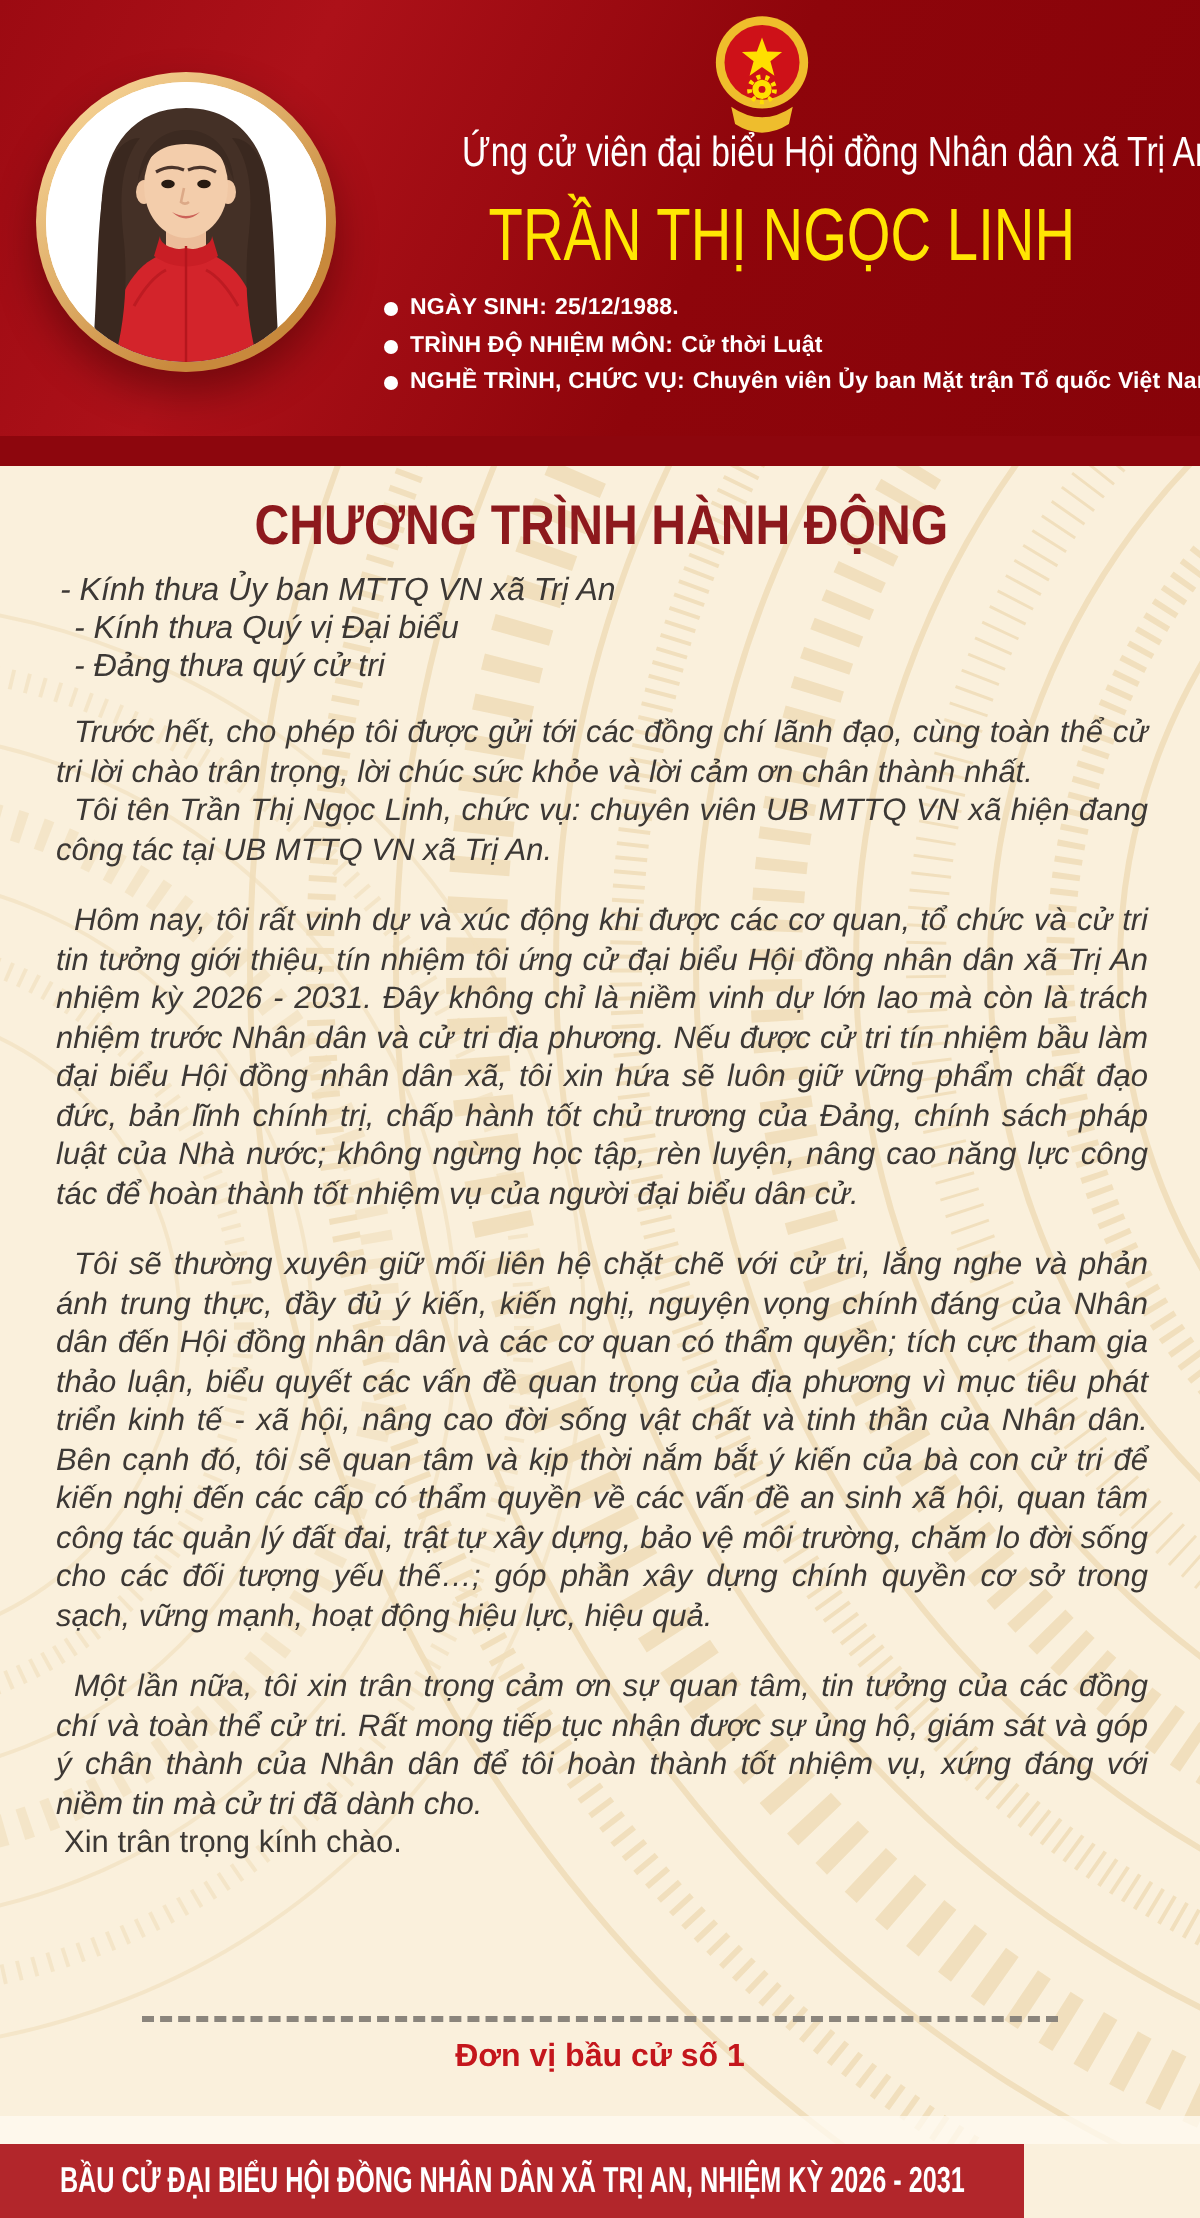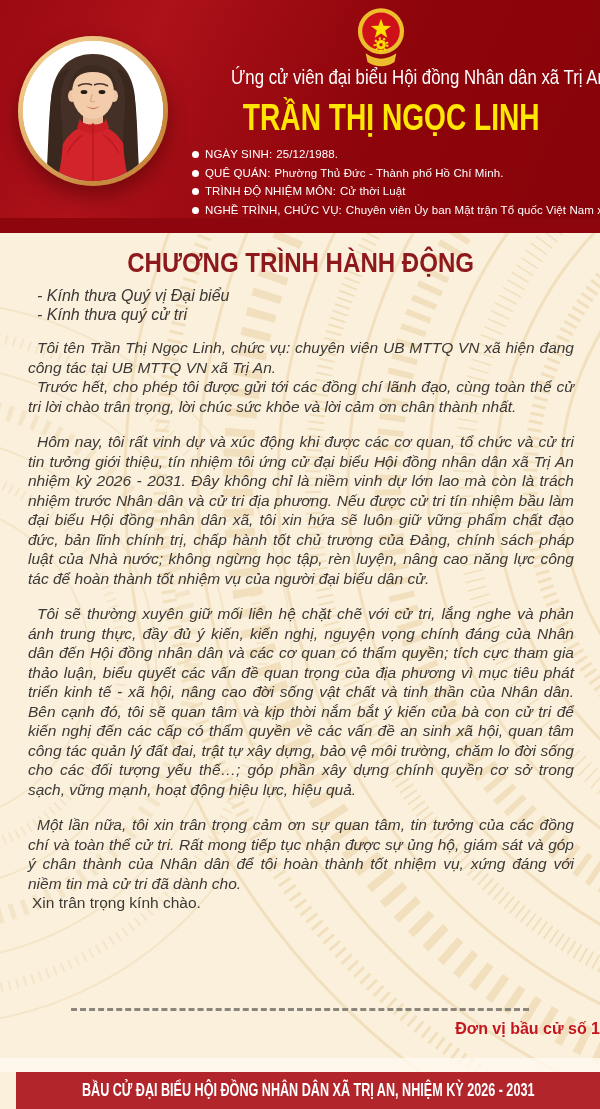--- a/index.html
+++ b/index.html
@@ -19,48 +19,48 @@
   .hdr::after{content:"";position:absolute;left:0;bottom:0;width:100%;height:15px;background:var(--header_strip)}
   .photo-ring{position:absolute;left:18px;top:36px;width:150px;height:150px;border-radius:50%;
        background:linear-gradient(140deg,var(--gold_light) 10%,var(--gold_dark) 75%);
        padding:5px;box-shadow:0 10px 20px rgba(50,0,0,.45)}
   .photo{width:140px;height:140px;border-radius:50%;background:#fff;overflow:hidden}
   .emblem{position:absolute;left:356px;top:6px;width:50px;height:62px}
   .hdr-right{position:absolute;left:184px;right:2px;top:64px;text-align:center;color:#fff}
   .squeeze{display:inline-block;white-space:nowrap;transform-origin:center}
   .hdr-title{font-size:21px;line-height:26px}
   .hdr-title .squeeze{transform:scaleX(.8)}
-  .hdr-name{margin-top:7px;font-size:37px;font-weight:bold;color:var(--name_yellow);line-height:42px}
+  .hdr-name{margin-top:7px;font-size:37px;font-weight:normal;color:var(--name_yellow);line-height:42px}
   .hdr-name .squeeze{transform:scaleX(.76)}
   .info{position:absolute;left:192px;top:148px;width:402px;list-style:none}
   .info li{display:flex;align-items:baseline;margin-bottom:5.5px;font-size:11.5px;color:#fff;line-height:13px;white-space:nowrap}
   .dot{flex:0 0 auto;width:7px;height:7px;border-radius:50%;background:#fff;margin-right:6px;align-self:center}
-  .info .lbl{font-weight:normal;letter-spacing:.1px}
-  .info b{margin-left:4px;font-weight:normal;letter-spacing:.1px}
+  .info .lbl{font-weight:bold;letter-spacing:.1px}
+  .info b{margin-left:4px;font-weight:bold;letter-spacing:.1px}
   
   .main{position:absolute;left:0;top:233px;width:600px;height:839px;background:var(--cream);overflow:hidden}
   .wm{position:absolute;left:0;top:0}
   .textcol{position:relative;padding:13px 26px 0 28px;color:var(--body_text)}
   h2.prog{color:var(--heading_maroon);text-align:center;font-size:28px;line-height:34px;font-weight:bold;margin-bottom:6px}
   h2.prog .squeeze{transform:scaleX(.86)}
   .sal{font-style:italic;font-size:16px;line-height:19px;padding-left:2px}
   .sal.ind{padding-left:9px}
   .sal-block{margin-bottom:14px}
   .para{font-style:italic;font-size:15.5px;line-height:19.5px;text-align:justify;text-indent:9px}
   .gap{margin-top:16px}
   .close-line{font-size:15.5px;line-height:19.5px;padding-left:4px}
   
-  .unit{position:absolute;left:0;top:775px;width:600px;text-align:right}
+  .unit{position:absolute;left:0;top:775px;width:600px;text-align:center}
   .dashes{width:458px;margin:0 auto 8px auto;border-top:3px dashed var(--dash_gray)}
   .unit-title{font-size:16px;font-weight:bold;color:var(--unit_red);line-height:19px}
   .unit-sub{margin-top:3px;font-size:12.5px;color:var(--unit_sub_red)}
   .unit-sub b{font-style:italic}
   .band{position:absolute;left:0;top:825px;width:600px;height:14px;background:rgba(255,251,242,.75)}
   
-  .ftr{position:absolute;left:16px;bottom:0;width:584px;height:37px;background:var(--footer_red);
+  .ftr{position:absolute;left:0;bottom:0;width:512px;height:37px;background:var(--footer_red);
        display:flex;align-items:center;justify-content:center}
   .ftr-text{color:#fff;font-weight:bold;font-size:18px}
   .ftr-text.squeeze{transform:scaleX(.7)}
 </style>
 </head>
 <body>
 
 <div class="page">
 
   <header class="hdr">
@@ -116,25 +116,20 @@
     </div>
 
     <ul class="info">
       <li>
         <span class="dot"></span>
         <span class="lbl">NGÀY SINH:</span>
         <b>25/12/1988.</b>
       </li>
       <li>
         <span class="dot"></span>
-        <span class="lbl">QUÊ QUÁN:</span>
-        <b>Phường Thủ Đức - Thành phố Hồ Chí Minh.</b>
-      </li>
-      <li>
-        <span class="dot"></span>
         <span class="lbl">TRÌNH ĐỘ NHIỆM MÔN:</span>
         <b>Cử thời Luật</b>
       </li>
       <li>
         <span class="dot"></span>
         <span class="lbl">NGHỀ TRÌNH, CHỨC VỤ:</span>
         <b>Chuyên viên Ủy ban Mặt trận Tổ quốc Việt Nam xã.</b>
       </li>
     </ul>
   </header>
@@ -165,26 +160,27 @@
         <circle cx="-70" cy="430" r="298" stroke-width="2"></circle>
         <circle cx="-70" cy="430" r="332" stroke-width="10" stroke-dasharray="2 6"></circle>
         <circle cx="-70" cy="430" r="362" stroke-width="2"></circle>
       </g>
     </svg>
 
     <div class="textcol">
       <h2 class="prog"><span class="squeeze">CHƯƠNG TRÌNH HÀNH ĐỘNG</span></h2>
 
       <div class="sal-block">
+        <div class="sal">- Kính thưa Ủy ban MTTQ VN xã Trị An</div>
         <div class="sal ind">- Kính thưa Quý vị Đại biểu</div>
-        <div class="sal ind">- Kính thưa quý cử tri</div>
+        <div class="sal ind">- Đảng thưa quý cử tri</div>
       </div>
 
+      <p class="para">Trước hết, cho phép tôi được gửi tới các đồng chí lãnh đạo, cùng toàn thể cử tri lời chào trân trọng, lời chúc sức khỏe và lời cảm ơn chân thành nhất.</p>
       <p class="para">Tôi tên Trần Thị Ngọc Linh, chức vụ: chuyên viên UB MTTQ VN xã hiện đang công tác tại UB MTTQ VN xã Trị An.</p>
-      <p class="para">Trước hết, cho phép tôi được gửi tới các đồng chí lãnh đạo, cùng toàn thể cử tri lời chào trân trọng, lời chúc sức khỏe và lời cảm ơn chân thành nhất.</p>
       <p class="para gap">Hôm nay, tôi rất vinh dự và xúc động khi được các cơ quan, tổ chức và cử tri tin tưởng giới thiệu, tín nhiệm tôi ứng cử đại biểu Hội đồng nhân dân xã Trị An nhiệm kỳ 2026 - 2031. Đây không chỉ là niềm vinh dự lớn lao mà còn là trách nhiệm trước Nhân dân và cử tri địa phương. Nếu được cử tri tín nhiệm bầu làm đại biểu Hội đồng nhân dân xã, tôi xin hứa sẽ luôn giữ vững phẩm chất đạo đức, bản lĩnh chính trị, chấp hành tốt chủ trương của Đảng, chính sách pháp luật của Nhà nước; không ngừng học tập, rèn luyện, nâng cao năng lực công tác để hoàn thành tốt nhiệm vụ của người đại biểu dân cử.</p>
       <p class="para gap">Tôi sẽ thường xuyên giữ mối liên hệ chặt chẽ với cử tri, lắng nghe và phản ánh trung thực, đầy đủ ý kiến, kiến nghị, nguyện vọng chính đáng của Nhân dân đến Hội đồng nhân dân và các cơ quan có thẩm quyền; tích cực tham gia thảo luận, biểu quyết các vấn đề quan trọng của địa phương vì mục tiêu phát triển kinh tế - xã hội, nâng cao đời sống vật chất và tinh thần của Nhân dân. Bên cạnh đó, tôi sẽ quan tâm và kịp thời nắm bắt ý kiến của bà con cử tri để kiến nghị đến các cấp có thẩm quyền về các vấn đề an sinh xã hội, quan tâm công tác quản lý đất đai, trật tự xây dựng, bảo vệ môi trường, chăm lo đời sống cho các đối tượng yếu thế…; góp phần xây dựng chính quyền cơ sở trong sạch, vững mạnh, hoạt động hiệu lực, hiệu quả.</p>
       <p class="para gap">Một lần nữa, tôi xin trân trọng cảm ơn sự quan tâm, tin tưởng của các đồng chí và toàn thể cử tri. Rất mong tiếp tục nhận được sự ủng hộ, giám sát và góp ý chân thành của Nhân dân để tôi hoàn thành tốt nhiệm vụ, xứng đáng với niềm tin mà cử tri đã dành cho.</p>
       <div class="close-line">Xin trân trọng kính chào.</div>
     </div>
 
     <div class="unit">
       <div class="dashes"></div>
       <div class="unit-title">Đơn vị bầu cử số 1</div>
     </div>

